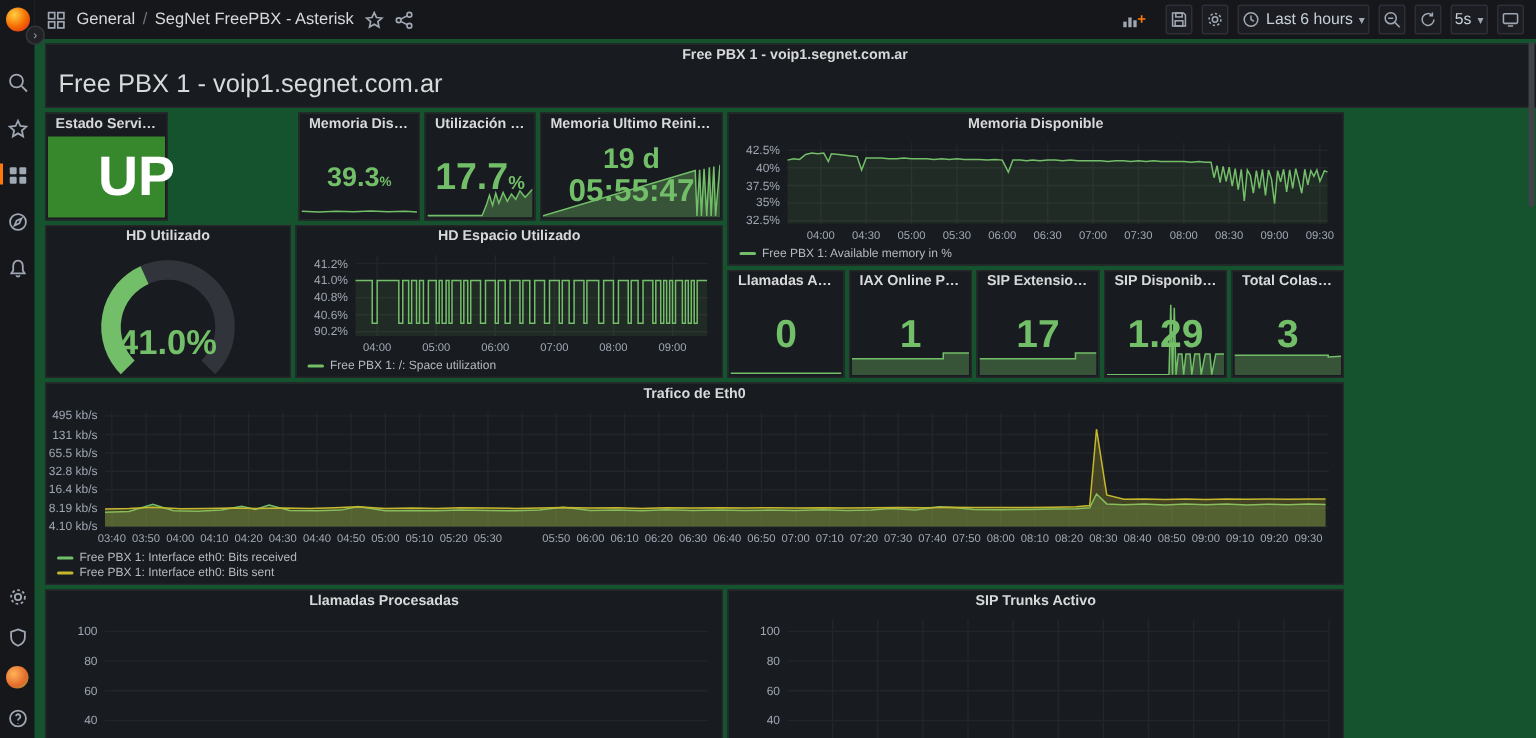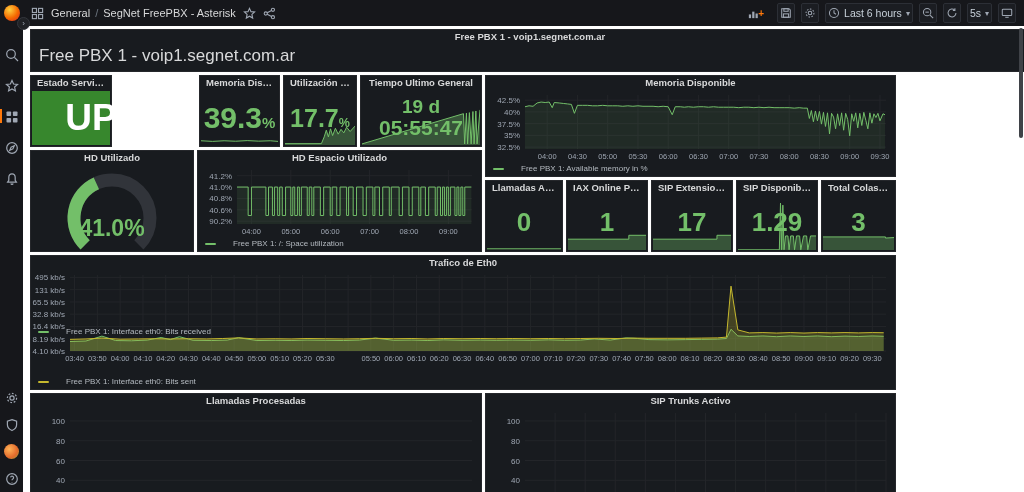--- a/index.html
+++ b/index.html
@@ -1,18 +1,18 @@
 <!DOCTYPE html>
 <html><head>
 <meta charset="utf-8">
 <style>
   * { box-sizing: border-box; margin: 0; padding: 0; }
   html,body { width:1024px; height:492px; overflow:hidden; background:#111217;
     font-family:"Liberation Sans", sans-serif; }
-  .root { position:relative; width:1024px; height:492px; background:#ffffff; }
+  .root { position:relative; width:1024px; height:492px; background:#14532d; }
 
   
   .sidebar { position:absolute; left:0; top:0; width:23px; height:492px; background:#16171b;
     display:flex; flex-direction:column; align-items:center; z-index:30; }
   .logo { width:16px; height:16px; border-radius:50%; margin-top:5px;
     background:radial-gradient(circle at 35% 30%, #ffcf3f 0%, #f46800 55%, #d2252b 100%); }
   .side-icons-top { display:flex; flex-direction:column; align-items:center; gap:16px; margin-top:26px; }
   .side-icons-bottom { display:flex; flex-direction:column; align-items:center; gap:12px; margin-top:auto; margin-bottom:6px; }
   .sicon { width:15px; height:15px; color:#9fa7b3; display:flex; align-items:center; justify-content:center; position:relative; }
   .sicon svg { width:14px; height:14px; stroke:#9fa7b3; fill:none; stroke-width:1.2; }
@@ -54,21 +54,21 @@
 
   
   .chart-host { position:absolute; inset:0; }
   .plot { position:absolute; left:38px; right:8px; top:4px; }
   .plot svg { width:100%; height:100%; display:block; overflow:visible; }
   .ytick { position:absolute; right:calc(100% + 5px); transform:translateY(-50%); font-size:8px;
     color:#9fa7b3; white-space:nowrap; }
   .xtick { position:absolute; top:calc(100% + 3px); transform:translateX(-50%); font-size:7.5px;
     color:#9fa7b3; white-space:nowrap; }
   .legend { position:absolute; left:6px; bottom:2px; display:flex; flex-direction:column; gap:1px; }
-  .legend-item { display:flex; align-items:center; gap:17px; font-size:8px; color:#b4bac0;margin-top:40px; }
+  .legend-item { display:flex; align-items:center; gap:4px; font-size:8px; color:#b4bac0; }
   .legend-swatch { width:11px; height:2px; border-radius:1px; flex:none; }
 
   
   .gauge-wrap { position:absolute; inset:0; display:flex; align-items:center; justify-content:center; }
   .gauge-wrap svg { width:150px; height:84px; overflow:visible; }
   .gauge-label { position:absolute; bottom:8px; left:0; right:0; text-align:center;
     font-size:23px; font-weight:700; color:#73BF69; }
 
   
   .bigtext { position:absolute; left:8px; top:16px; font-size:17px; color:#d8d9da; }
@@ -240,21 +240,21 @@
         <span class="stat-value" style="font-size: 37px; color: rgb(255, 255, 255);">UP</span>
       </div>
         </div>
     </section>
 
 
     <section class="panel" style="left:176px;top:49px;width:81px;height:72px">
       <div class="ptitle">Memoria Disponible</div>
       <div class="pbody">
           <div class="stat-body">
-        <span class="stat-value" style="font-size:30px"><span>39.3</span><span class="stat-unit">%</span></span>
+        <span class="stat-value" style="font-size:18px"><span>39.3</span><span class="stat-unit">%</span></span>
         <div class="spark" style="height: 14%;">
               <svg viewBox="0 0 1000 1000" preserveAspectRatio="none">
                 <polyline points="0,500 150,580.0000000000001 300,500 450,560 600,480 750,550 900,500 1000,580.0000000000001" fill="none" stroke="#73BF69" stroke-width="1" vector-effect="non-scaling-stroke"></polyline>
               </svg>
             </div>
       </div>
         </div>
     </section>
 
     <section class="panel" style="left:260px;top:49px;width:74px;height:72px">
@@ -266,21 +266,21 @@
               <svg viewBox="0 0 1000 1000" preserveAspectRatio="none">
                 <polygon points="0,950 520,950 560,700 590,449.99999999999994 620,700 650,400 680,650 720,380 760,600 800,420.00000000000006 840,550 880,339.99999999999994 930,500 1000,300.00000000000006 1000,1000 0,1000" fill="#73BF69" fill-opacity="0.35"></polygon>
                 <polyline points="0,950 520,950 560,700 590,449.99999999999994 620,700 650,400 680,650 720,380 760,600 800,420.00000000000006 840,550 880,339.99999999999994 930,500 1000,300.00000000000006" fill="none" stroke="#73BF69" stroke-width="1" vector-effect="non-scaling-stroke"></polyline>
               </svg>
             </div>
       </div>
         </div>
     </section>
 
     <section class="panel" style="left:337px;top:49px;width:122px;height:72px">
-      <div class="ptitle">Tiempo Ultimo General</div>
+      <div class="ptitle">Memoria Ultimo Reinicio</div>
       <div class="pbody">
           <div class="stat-body" style="flex-direction:column">
         <span class="stat-value" style="font-size:19px">19 d</span>
         <span class="stat-value" style="font-size:21px">05:55:47</span>
         <div class="spark" style="height: 100%;">
               <svg viewBox="0 0 1000 1000" preserveAspectRatio="none">
                 <polygon points="0,980 860,420.00000000000006 870,980 885,410.00000000000006 895,980 910,400 925,980 940,380 950,980 965,370 975,980 1000,350 1000,1000 0,1000" fill="#73BF69" fill-opacity="0.35"></polygon>
                 <polyline points="0,980 860,420.00000000000006 870,980 885,410.00000000000006 895,980 910,400 925,980 940,380 950,980 965,370 975,980 1000,350" fill="none" stroke="#73BF69" stroke-width="1" vector-effect="non-scaling-stroke"></polyline>
               </svg>
             </div>

